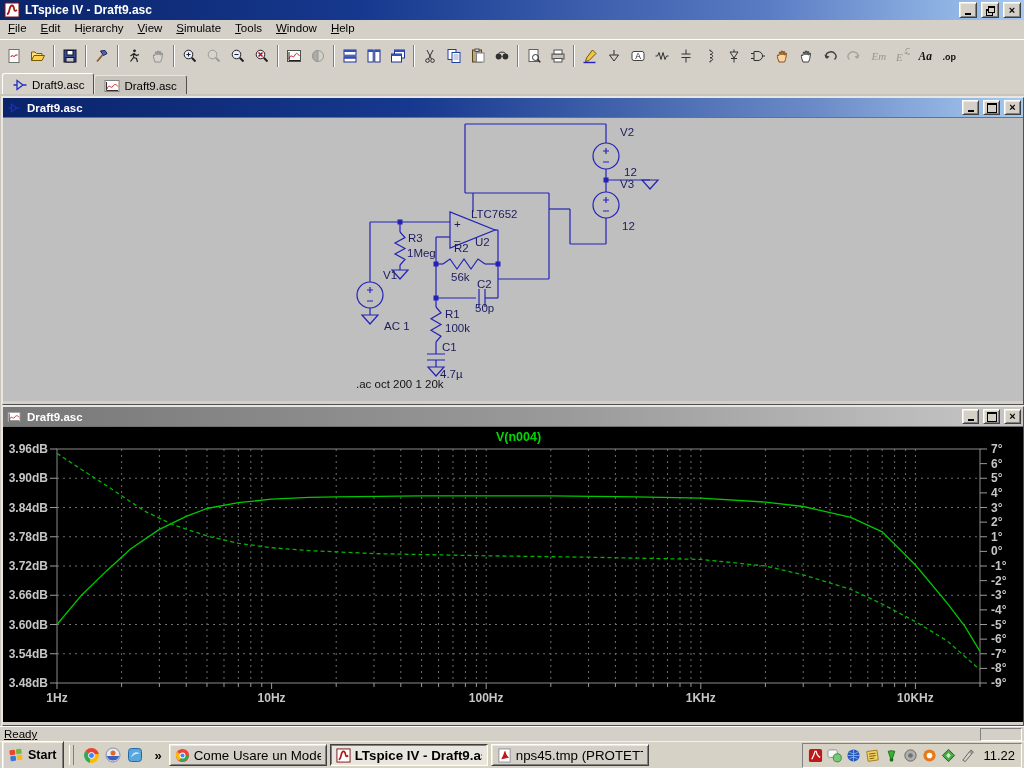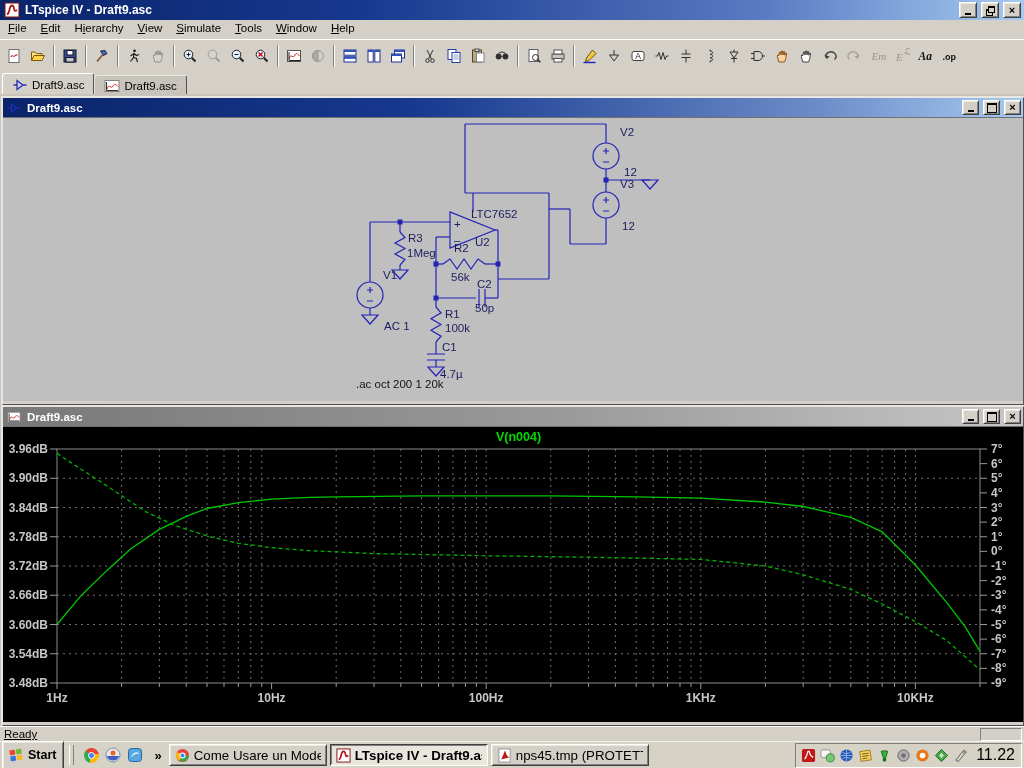--- a/index.html
+++ b/index.html
@@ -69,21 +69,21 @@
   .chevron{font-size:13px;font-weight:bold;padding:0 4px;}
   .task-btn{height:22px;width:158px;display:flex;align-items:center;gap:4px;padding:0 5px;
             box-sizing:border-box;white-space:nowrap;overflow:hidden;}
   .task-btn.active{border-color:#404040 #ffffff #ffffff #404040;
                    box-shadow:inset -1px -1px 0 #ece9d8, inset 1px 1px 0 #808080;
                    background:#e9e6df;font-weight:bold;}
   .task-btn .lbl{overflow:hidden;text-overflow:clip;}
   .tb-spacer{flex:1;}
   .tray{height:23px;display:flex;align-items:center;gap:2px;padding:0 6px 0 4px;background:#d6d2c6;}
   .tray-icon{width:17px;height:17px;display:flex;align-items:center;justify-content:center;}
-  .clock{padding-left:5px;font-size:16px;}
+  .clock{padding-left:5px;font-size:13px;}
   .vgrip{width:3px;height:20px;border-left:1px solid #ffffff;border-right:1px solid #808080;margin:0 2px;}
 </style>
 </head>
 <body>
 
 <div id="root">
 
   <div class="titlebar">
     <span class="ql-icon" id="main-app-icon">
         <svg width="16" height="16" viewBox="0 0 16 16">

